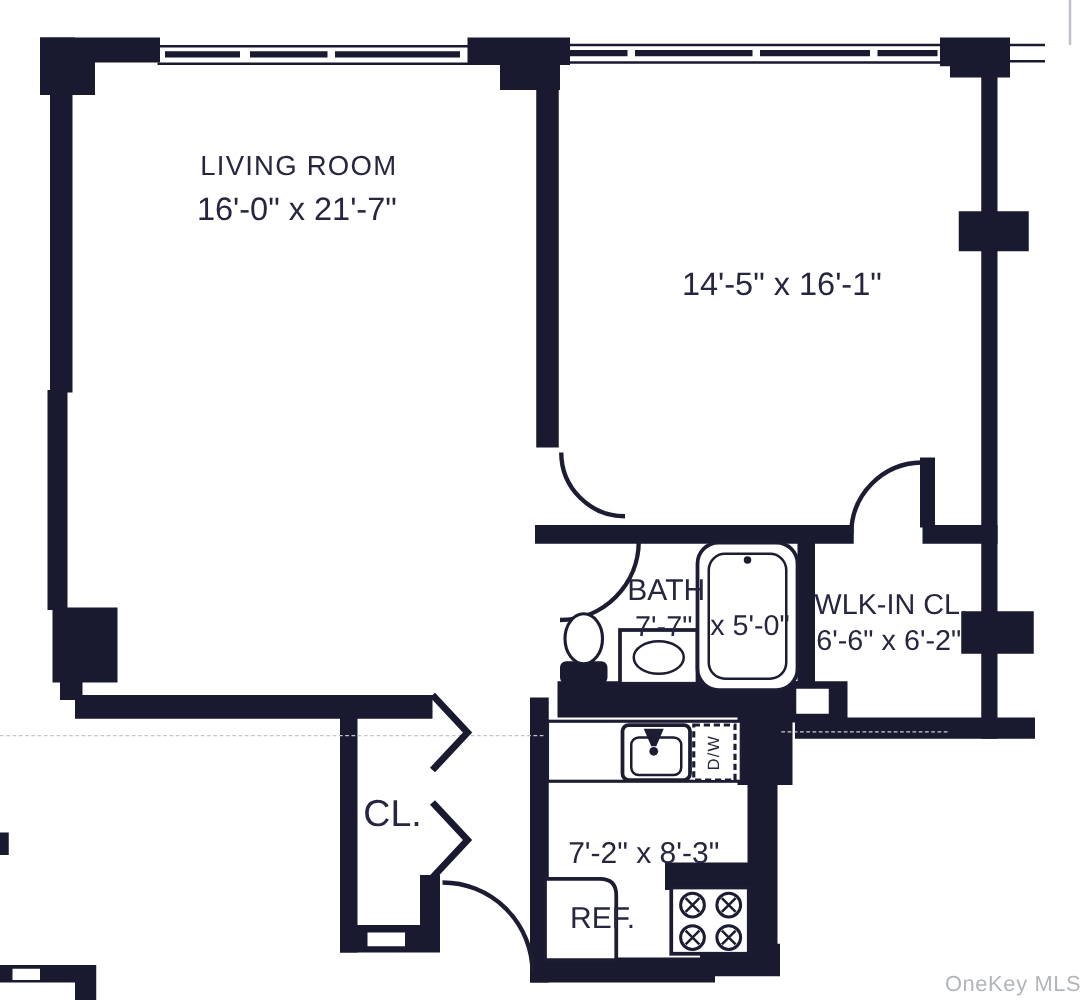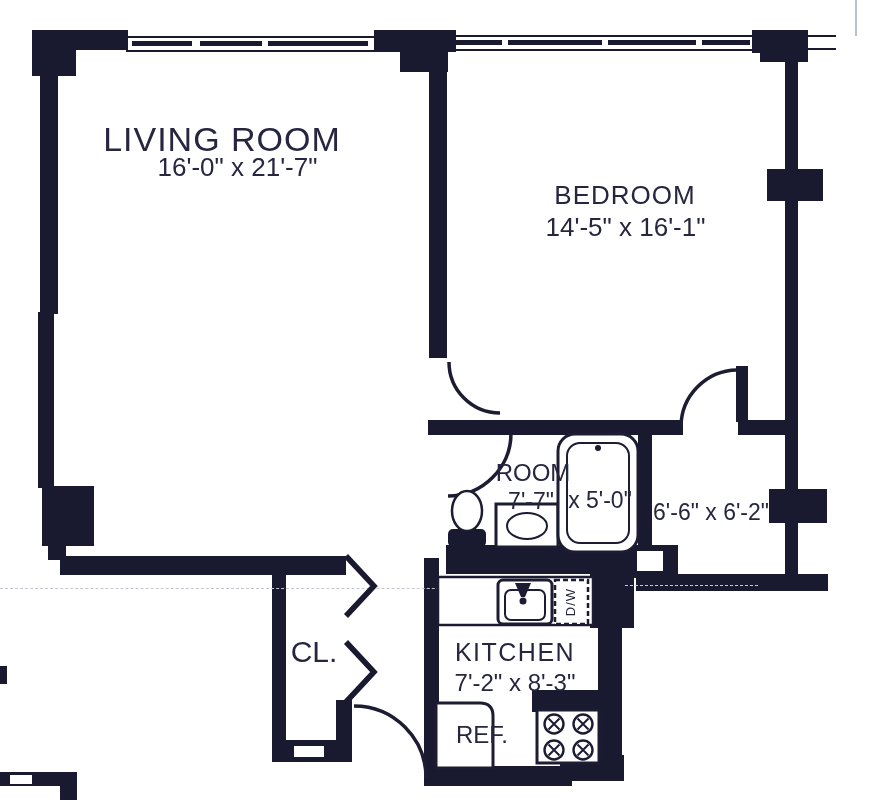--- a/index.html
+++ b/index.html
@@ -114,27 +114,27 @@
         <circle cx="583" cy="750" r="9.5"></circle>
       <g stroke-width="2">
         <path d="M 548.5 718.5 L 559.5 729.5 M 548.5 729.5 L 559.5 718.5"></path>
         <path d="M 577.5 718.5 L 588.5 729.5 M 577.5 729.5 L 588.5 718.5"></path>
         <path d="M 548.5 744.5 L 559.5 755.5 M 548.5 755.5 L 559.5 744.5"></path>
         <path d="M 577.5 744.5 L 588.5 755.5 M 577.5 755.5 L 588.5 744.5"></path>
       </g>
     </g>
   </svg>
 
-  <div class="lbl" style="left:97px;top:120px;width:250px;font-size:34px;letter-spacing:1px">LIVING ROOM</div>
+  <div class="lbl" style="left:114px;top:120px;width:250px;font-size:22px;letter-spacing:1px">LIVING ROOM</div>
   <div class="lbl" style="left:110px;top:153px;width:255px;font-size:26px">16'-0" x 21'-7"</div>
-  <div class="lbl" style="left:500px;top:181px;width:250px;font-size:26px;letter-spacing:1px">BEDROOM</div>
   <div class="lbl" style="left:498px;top:213px;width:255px;font-size:26px">14'-5" x 16'-1"</div>
-  <div class="lbl" style="left:491px;top:459px;width:84px;font-size:24px">ROOM</div>
+  <div class="lbl" style="left:491px;top:459px;width:84px;font-size:24px">BATH</div>
   <div class="lbl" style="left:486px;top:488px;width:90px;font-size:23px">7'-7"</div>
   <div class="lbl" style="left:552px;top:487px;width:96px;font-size:23px">x 5'-0"</div>
+  <div class="lbl" style="left:640px;top:470px;width:146px;font-size:23px">WLK-IN CL.</div>
   <div class="lbl" style="left:638px;top:499px;width:146px;font-size:23px">6'-6" x 6'-2"</div>
   <div class="lbl" style="left:283px;top:635px;width:62px;font-size:30px">CL.</div>
-  <div class="lbl" style="left:436px;top:638px;width:158px;font-size:25px;letter-spacing:1.5px">KITCHEN</div>
   <div class="lbl" style="left:434px;top:669px;width:162px;font-size:24px">7'-2" x 8'-3"</div>
   <div class="lbl" style="left:448px;top:721px;width:68px;font-size:24px">REF.</div>
   <div class="lbl" id="dw-label" style="left:550px;top:593px;width:42px;height:18px;line-height:18px;font-size:13px;letter-spacing:1px">D/W</div>
+  <div class="lbl" id="watermark" style="left:690px;top:777px;width:175px;font-size:17.5px">OneKey MLS</div>
 
 </div>
 
 </body></html>

